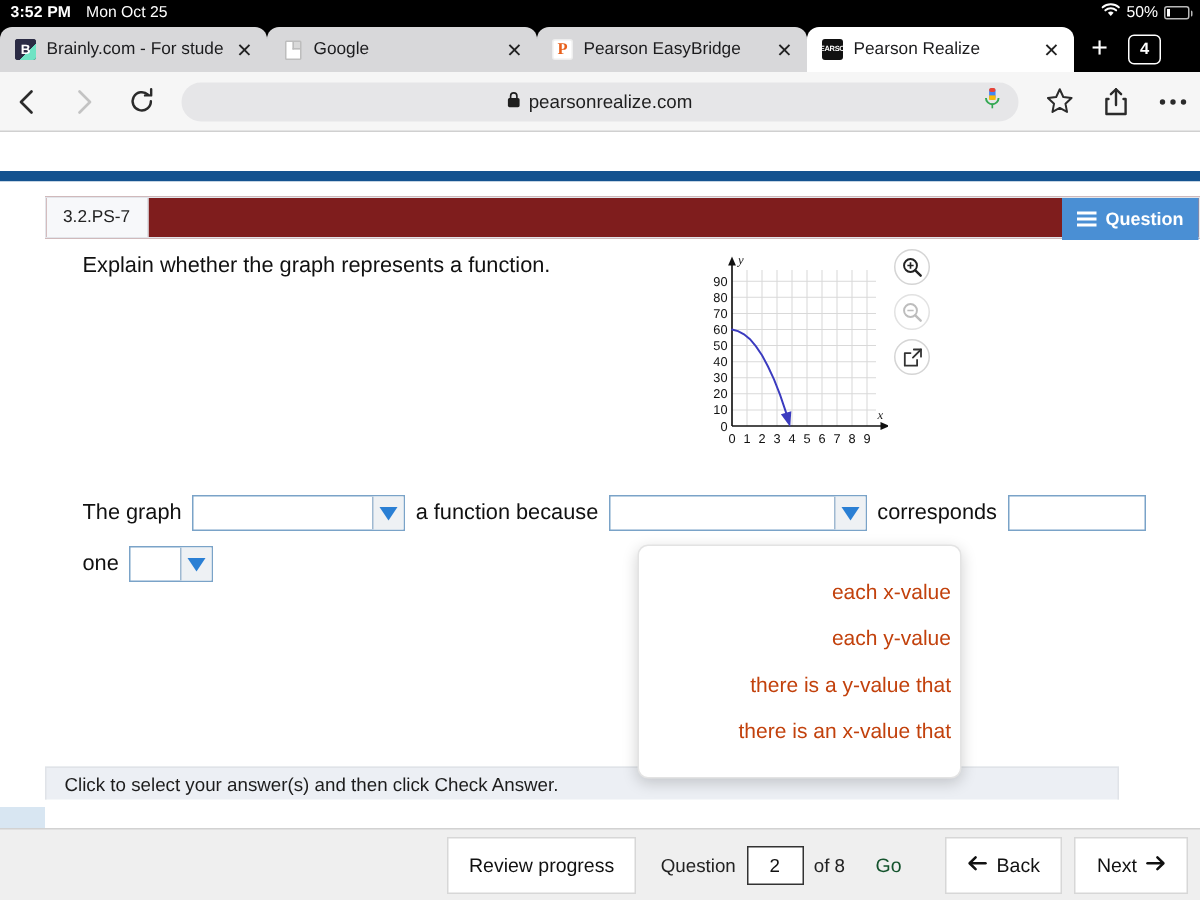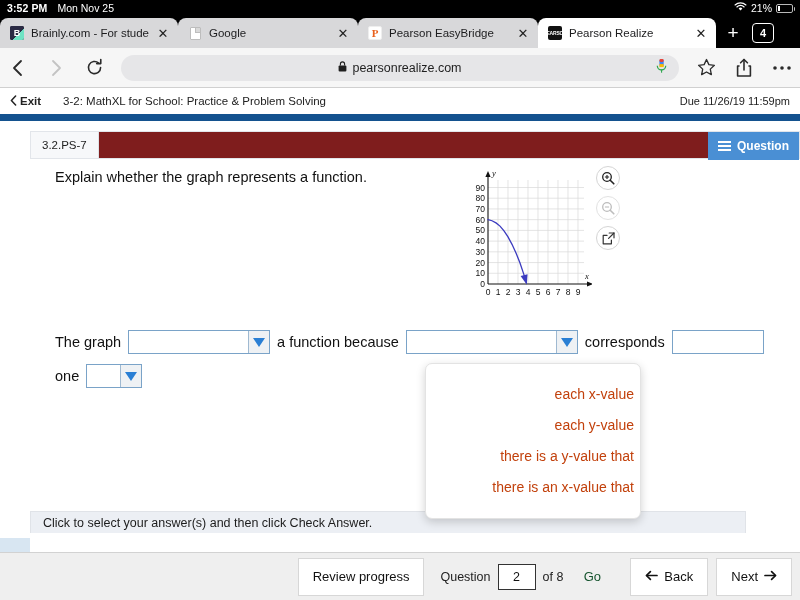--- a/index.html
+++ b/index.html
@@ -238,30 +238,30 @@
     background: #d8e6f2;
   }
 </style>
 </head>
 <body>
 
 <div id="app">
 
   <div class="statusbar">
     <span class="sb-time">3:52 PM</span>
-    <span class="sb-date">Mon Nov 25</span>
+    <span class="sb-date">Mon Oct 25</span>
     <span class="sb-right">
       <span>
         <svg width="13" height="10" viewBox="0 0 13 10">
           <path d="M6.5 8.6 L4.6 6.5 a2.8 2.8 0 0 1 3.8 0 Z" fill="#fff"></path>
           <path d="M2.9 4.9 a5.4 5.4 0 0 1 7.2 0" stroke="#fff" stroke-width="1.3" fill="none" stroke-linecap="round"></path>
           <path d="M1.1 2.9 a8.2 8.2 0 0 1 10.8 0" stroke="#fff" stroke-width="1.3" fill="none" stroke-linecap="round"></path>
         </svg>
       </span>
-      <span class="sb-batt-pct">21%</span>
+      <span class="sb-batt-pct">50%</span>
       <span class="batt-shell">
           <span class="batt-fill"></span>
         </span>
     </span>
   </div>
 
   <div class="tabstrip">
 
     <div class="tab inactive tab-1">
       <span class="tab-fav fav-brainly">
@@ -348,32 +348,20 @@
     </div>
     <div class="tb-icon">
       <svg width="20" height="6" viewBox="0 0 20 6">
         <circle cx="3" cy="3" r="1.8" fill="#2b2b2b"></circle>
           <circle cx="10" cy="3" r="1.8" fill="#2b2b2b"></circle>
           <circle cx="17" cy="3" r="1.8" fill="#2b2b2b"></circle>
       </svg>
     </div>
   </div>
 
-  <div class="apphdr">
-    <span class="exit">
-      <span>
-        <svg width="7" height="11" viewBox="0 0 7 11">
-            <path d="M5.6 1 L1.4 5.5 L5.6 10" stroke="#222" stroke-width="1.5" fill="none" stroke-linecap="round" stroke-linejoin="round"></path>
-          </svg>
-      </span>
-      <span>Exit</span>
-    </span>
-    <span class="asgn">3-2: MathXL for School: Practice &amp; Problem Solving</span>
-    <span class="due">Due 11/26/19 11:59pm</span>
-  </div>
   <div class="bluebar"></div>
 
   <div class="exercise">
 
     <div class="ex-strip">
       <div class="ex-id">3.2.PS-7</div>
       <div class="qbtn">
         <span class="qbtn-lines">
             <i></i>
             <i></i>

